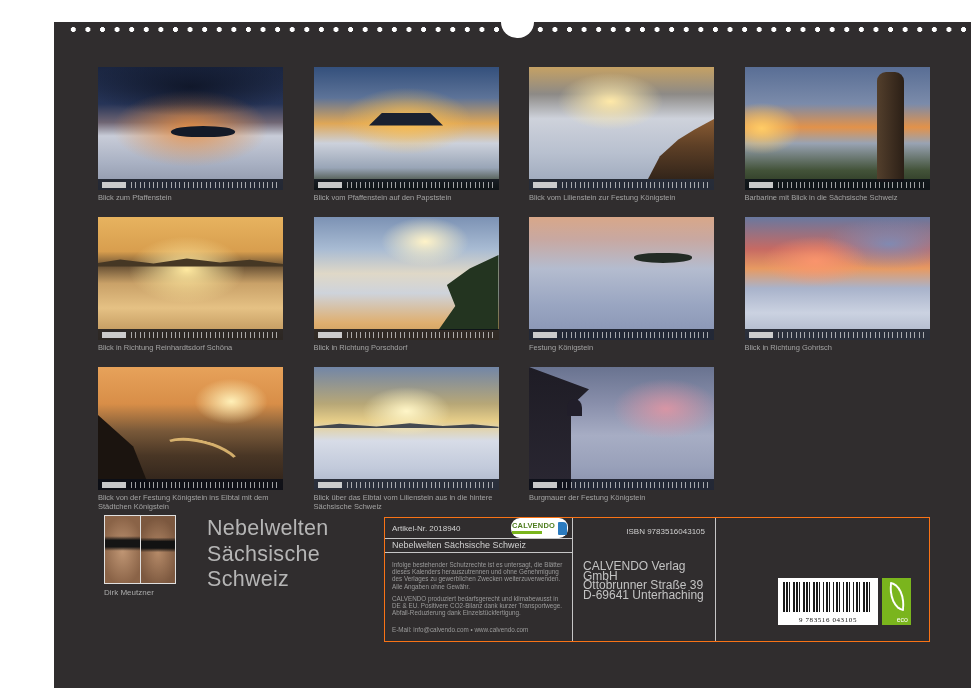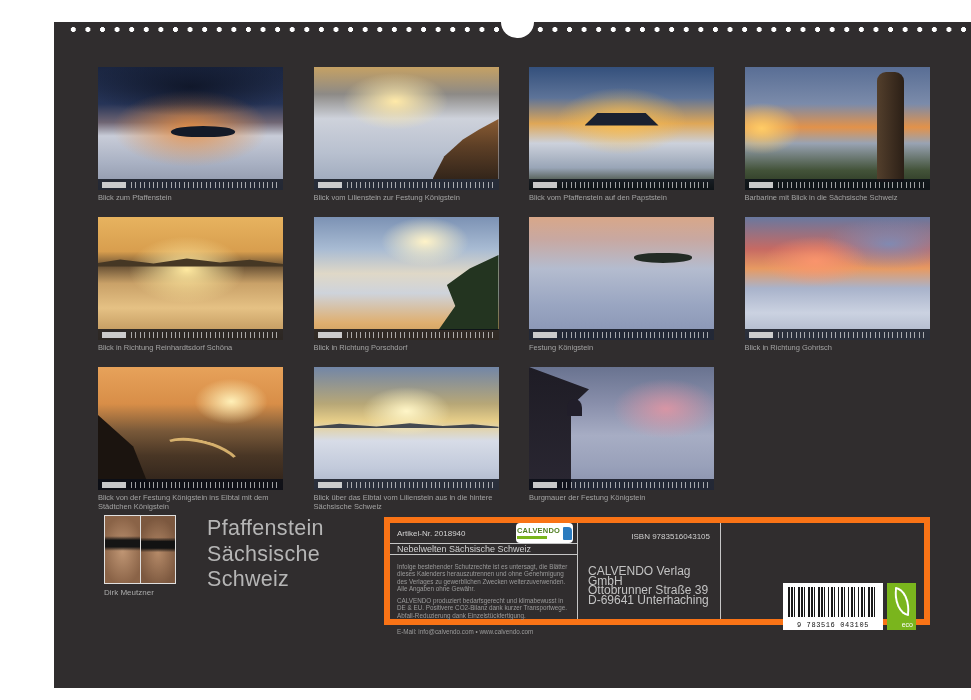--- a/index.html
+++ b/index.html
@@ -106,48 +106,48 @@
     linear-gradient(180deg,#4f3a2d 0%,#6b4a35 16%,#a87c5c 30%,#9a7050 100%);border-right:1px solid #e0e0e0;}
   .face-r{background:
     linear-gradient(180deg,rgba(0,0,0,0) 32%,#121212 38%,#121212 48%,rgba(0,0,0,0) 54%),
     radial-gradient(70% 60% at 50% 54%,#b58a68,#7c583f 85%),
     linear-gradient(180deg,#332620 0%,#4a352a 18%,#9a7256 34%,#8a6348 100%);}
   .author-name{position:absolute;left:50px;top:566px;font-size:8px;color:#ababab;}
 
   .page-title{position:absolute;left:153px;top:494px;font-size:21.5px;line-height:25.5px;
     color:#b5b5b5;letter-spacing:.3px;}
 
-  .info-panel{position:absolute;left:330px;top:495px;width:546px;height:108px;
-    border:6px solid #f97316;display:flex;box-sizing:border-box;}
+  .info-panel{position:absolute;left:330px;top:495px;width:546px;height:125px;
+    border:1px solid #f97316;display:flex;box-sizing:border-box;}
   .col1{width:188px;border-right:1px solid #c6c6c6;box-sizing:border-box;display:flex;flex-direction:column;}
   .col2{width:143px;border-right:1px solid #c6c6c6;box-sizing:border-box;padding:9px 10px;}
   .col3{flex:1;position:relative;}
 
   .row-art{height:25px;border-bottom:1px solid #c6c6c6;display:flex;align-items:center;padding:0 4px 0 7px;box-sizing:border-box;}
   .art-label{font-size:8px;color:#d2d2d2;}
-  .cal-logo{margin-left:auto;width:57px;height:20px;background:#ffffff;border-radius:4px;
+  .cal-logo{margin-left:auto;width:57px;height:20px;background:#ffffff;border-radius:9px;
     display:flex;align-items:center;justify-content:center;gap:3px;}
   .cal-logo .txt{display:flex;flex-direction:column;align-items:flex-start;}
   .cal-word{font-size:7.5px;font-weight:bold;color:#4e7d1e;letter-spacing:.2px;line-height:8px;}
   .cal-tag{width:30px;height:2.5px;background:#7ab51d;margin-top:1px;}
   .cal-book{width:9px;height:13px;background:#2b7bbf;border-radius:1px 4px 1px 1px;}
   .row-title{height:27px;border-bottom:1px solid #c6c6c6;display:flex;align-items:center;
     padding:0 7px;font-size:9px;color:#d0d0d0;box-sizing:border-box;}
   .legal{padding:8px 7px;font-size:6.3px;line-height:7.3px;color:#9b9b9b;}
   .legal p{margin:0 0 5px 0;}
   .email{margin-top:9px;font-size:6.3px;color:#9b9b9b;}
 
   .isbn{font-size:8px;color:#cfcfcf;text-align:right;}
   .address{margin-top:26px;font-size:12px;line-height:9.5px;color:#c3c3c3;}
 
   .barcode{position:absolute;left:62px;top:60px;width:100px;height:47px;background:#ffffff;}
   .bars{position:absolute;left:5px;right:5px;top:4px;bottom:13px;
     background:repeating-linear-gradient(90deg,#191919 0 1.5px,#fff 1.5px 3px,#191919 3px 5px,#fff 5px 6px,#191919 6px 7px,#fff 7px 10px);}
   .digits{position:absolute;left:0;right:0;bottom:1px;text-align:center;font-size:7px;
-    font-family:Liberation Mono, monospace;color:#111;letter-spacing:.6px;}
+    font-family:Liberation Serif, serif;color:#111;letter-spacing:.6px;}
   .eco{position:absolute;left:166px;top:60px;width:29px;height:47px;background:#7ab51d;}
   .leaf{position:absolute;left:6px;top:5px;width:14px;height:23px;border:2px solid #ffffff;
     border-radius:0 100% 0 100%;transform:rotate(9deg);}
   .eco-txt{position:absolute;right:3px;bottom:2px;font-size:7px;color:#ffffff;}
 </style>
 </head>
 <body>
 
 <div class="stage">
   <div class="page">
@@ -158,36 +158,36 @@
         <div class="tile">
     <div class="photo m1">
       <div class="strip">
         <span class="strip-label"></span>
         <span class="strip-days"></span>
       </div>
     </div>
     <div class="caption">Blick zum Pfaffenstein</div>
   </div>
         <div class="tile">
+    <div class="photo m3">
+      <div class="strip">
+        <span class="strip-label"></span>
+        <span class="strip-days"></span>
+      </div>
+    </div>
+    <div class="caption">Blick vom Pfaffenstein auf den Papststein</div>
+  </div>
+        <div class="tile">
     <div class="photo m4">
       <div class="strip">
         <span class="strip-label"></span>
         <span class="strip-days"></span>
       </div>
     </div>
     <div class="caption">Blick vom Lilienstein zur Festung Königstein</div>
-  </div>
-        <div class="tile">
-    <div class="photo m3">
-      <div class="strip">
-        <span class="strip-label"></span>
-        <span class="strip-days"></span>
-      </div>
-    </div>
-    <div class="caption">Blick vom Pfaffenstein auf den Papststein</div>
   </div>
         <div class="tile">
     <div class="photo m5">
       <div class="strip">
         <span class="strip-label"></span>
         <span class="strip-days"></span>
       </div>
     </div>
     <div class="caption">Barbarine mit Blick in die Sächsische Schweiz</div>
   </div>
@@ -256,21 +256,21 @@
   </div>
       </div>
 
     <div class="author-photo">
       <div class="face face-l"></div>
       <div class="face face-r"></div>
     </div>
     <div class="author-name">Dirk Meutzner</div>
 
     <div class="page-title">
-      <div>Pfaffenstein</div>
+      <div>Nebelwelten</div>
       <div>Sächsische</div>
       <div>Schweiz</div>
     </div>
 
     <div class="info-panel">
       <div class="col1">
         <div class="row-art">
           <span class="art-label">Artikel-Nr. 2018940</span>
           <span class="cal-logo">
             <span class="txt">

